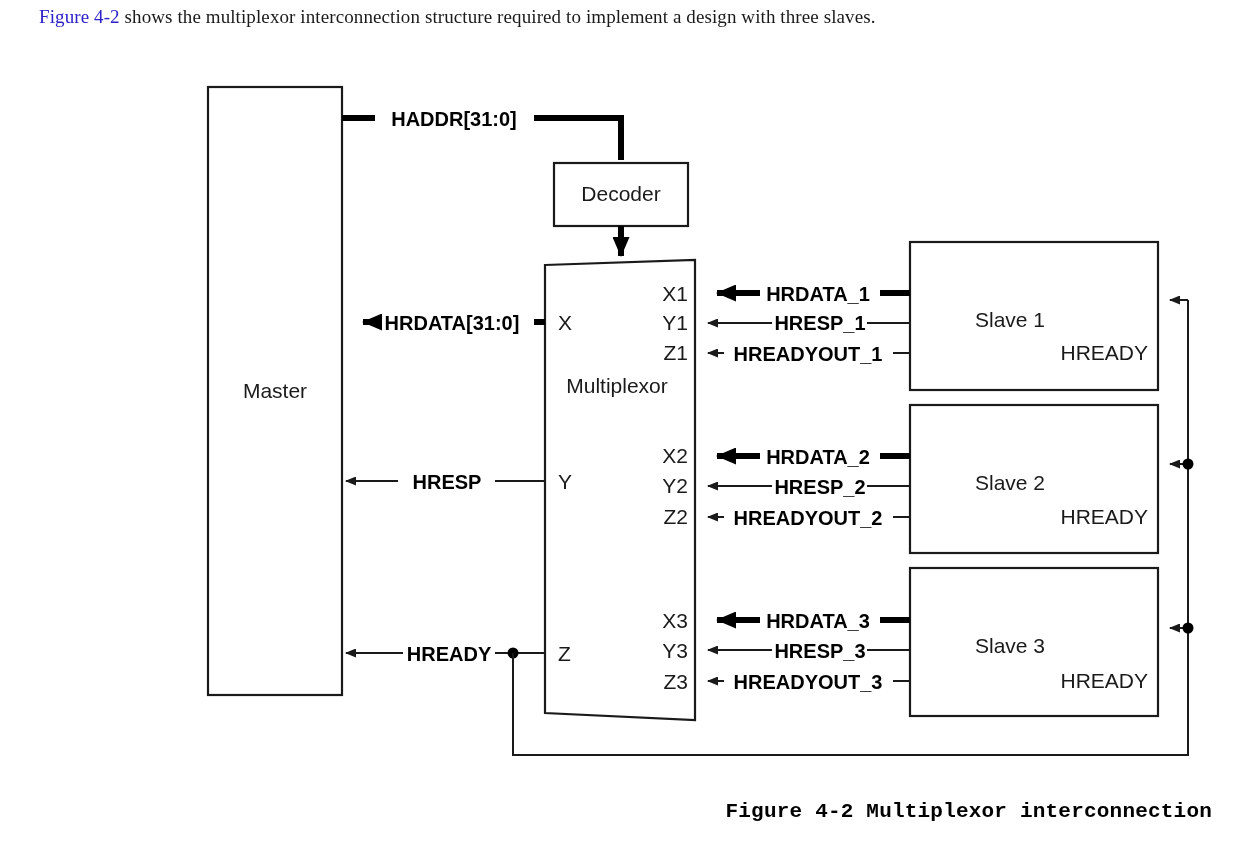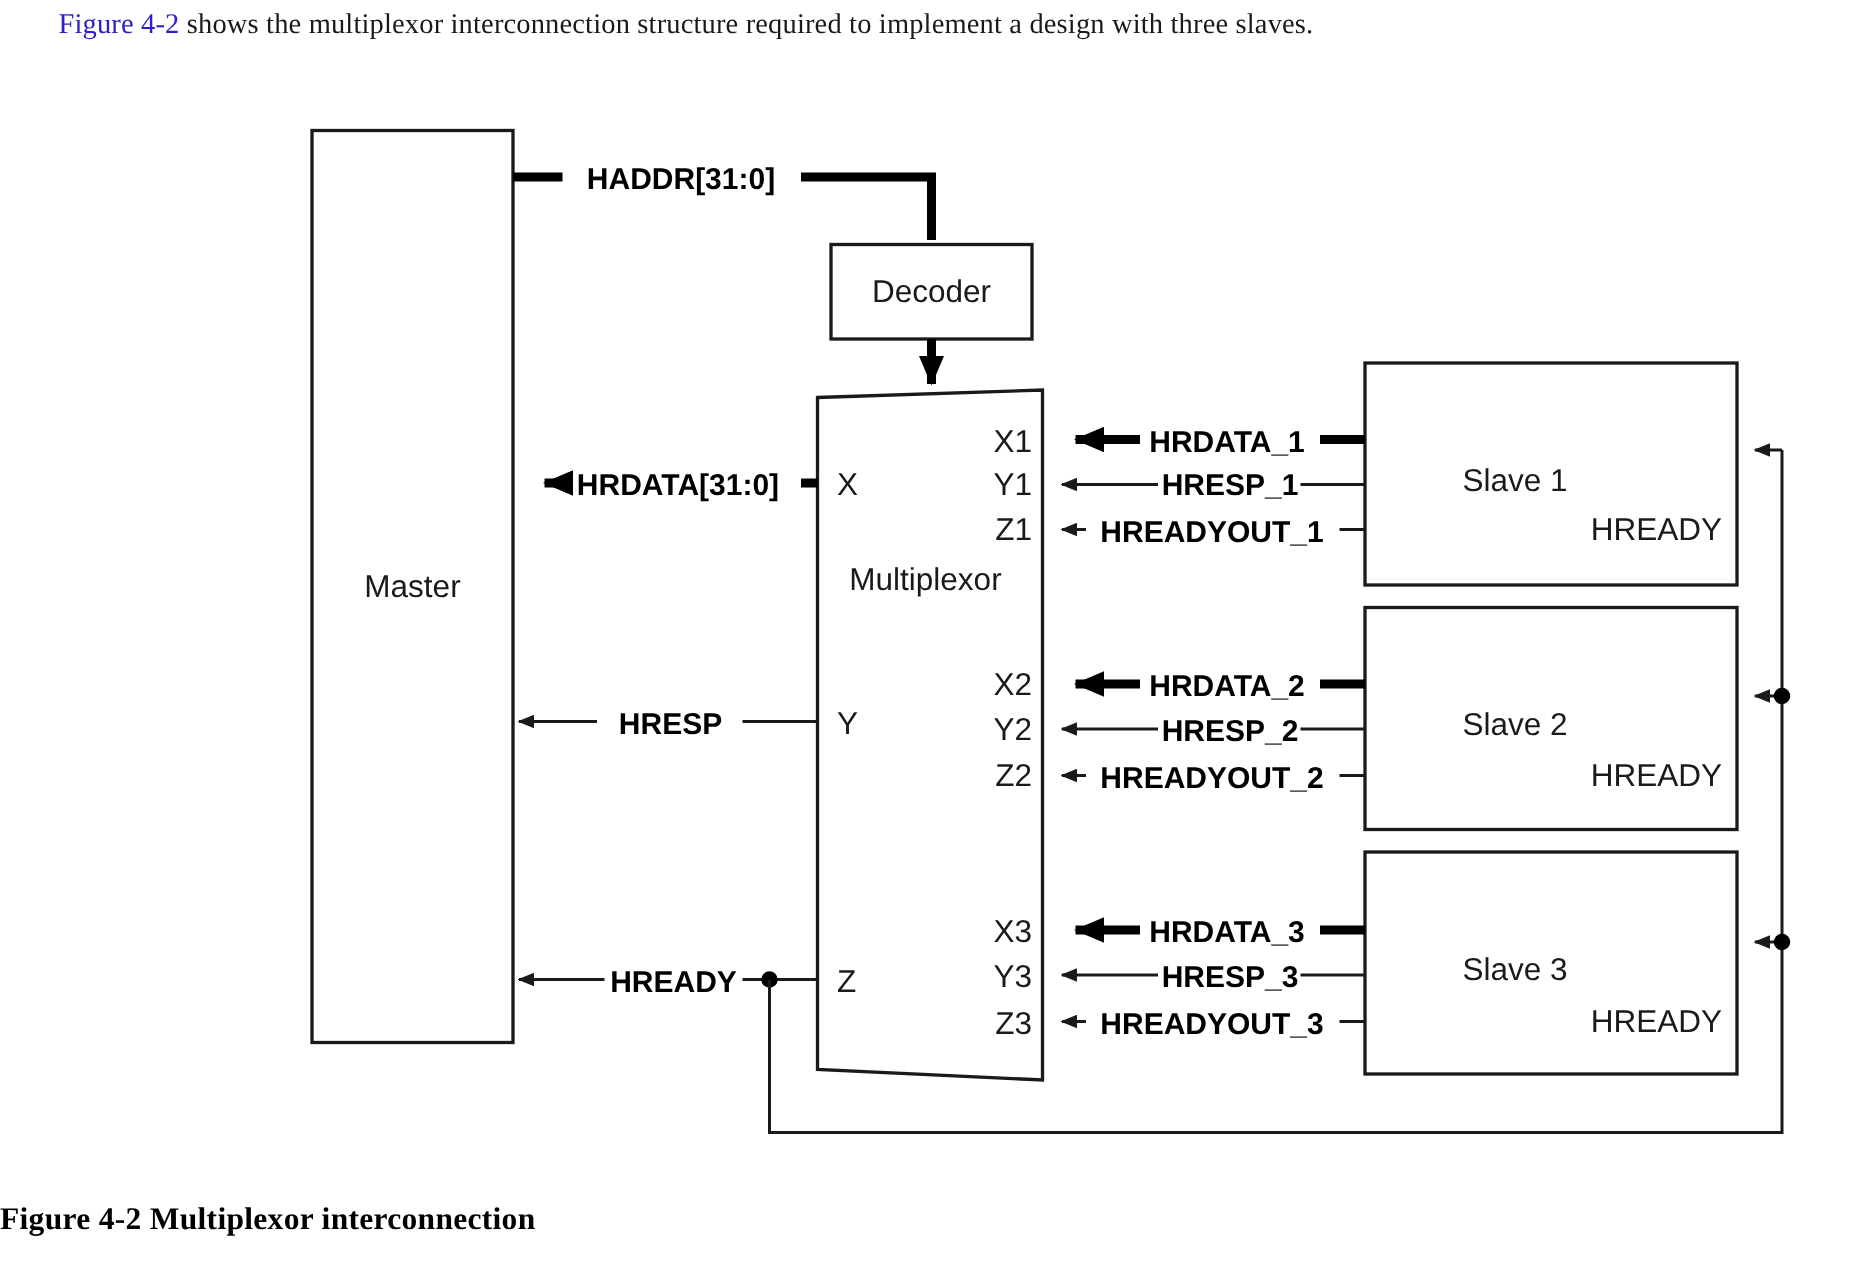--- a/index.html
+++ b/index.html
@@ -6,22 +6,22 @@
   body{width:1240px;height:841px;font-family:"Liberation Sans",sans-serif;position:relative;overflow:hidden;}
   #intro{
     position:absolute;left:12px;top:6px;width:1216px;
     font-family:"Liberation Serif",serif;font-size:19px;color:#1a1a1a;
     letter-spacing:0.1px;
     margin-left:27px;
   }
   #intro .lnk{color:#2b20c9;}
   #figure-area{position:absolute;left:0;top:60px;width:1240px;height:720px;}
   #caption{
-    position:absolute;left:0;top:800px;width:1212px;
-    font-family:Liberation Serif, serif;font-weight:bold;font-size:21px;color:#000;
+    position:absolute;left:0;top:800px;width:1212px;text-align:right;
+    font-family:Liberation Mono, monospace;font-weight:bold;font-size:21px;color:#000;
     letter-spacing:0.2px;
   }
   svg{display:block;}
   .boxline{fill:#ffffff;stroke:#1a1a1a;stroke-width:2.2;}
   .wire{stroke:#1a1a1a;stroke-width:2;fill:none;}
   .wire-bus{stroke:#000000;stroke-width:6;fill:none;}
   .lbl{font-family:"Liberation Sans",sans-serif;font-size:21px;fill:#1a1a1a;}
   .lbl-sig{font-family:"Liberation Sans",sans-serif;font-size:20px;font-weight:bold;fill:#000;}
   .lbl-port{font-family:"Liberation Sans",sans-serif;font-size:21px;fill:#1a1a1a;}
   .dot{fill:#000;}

